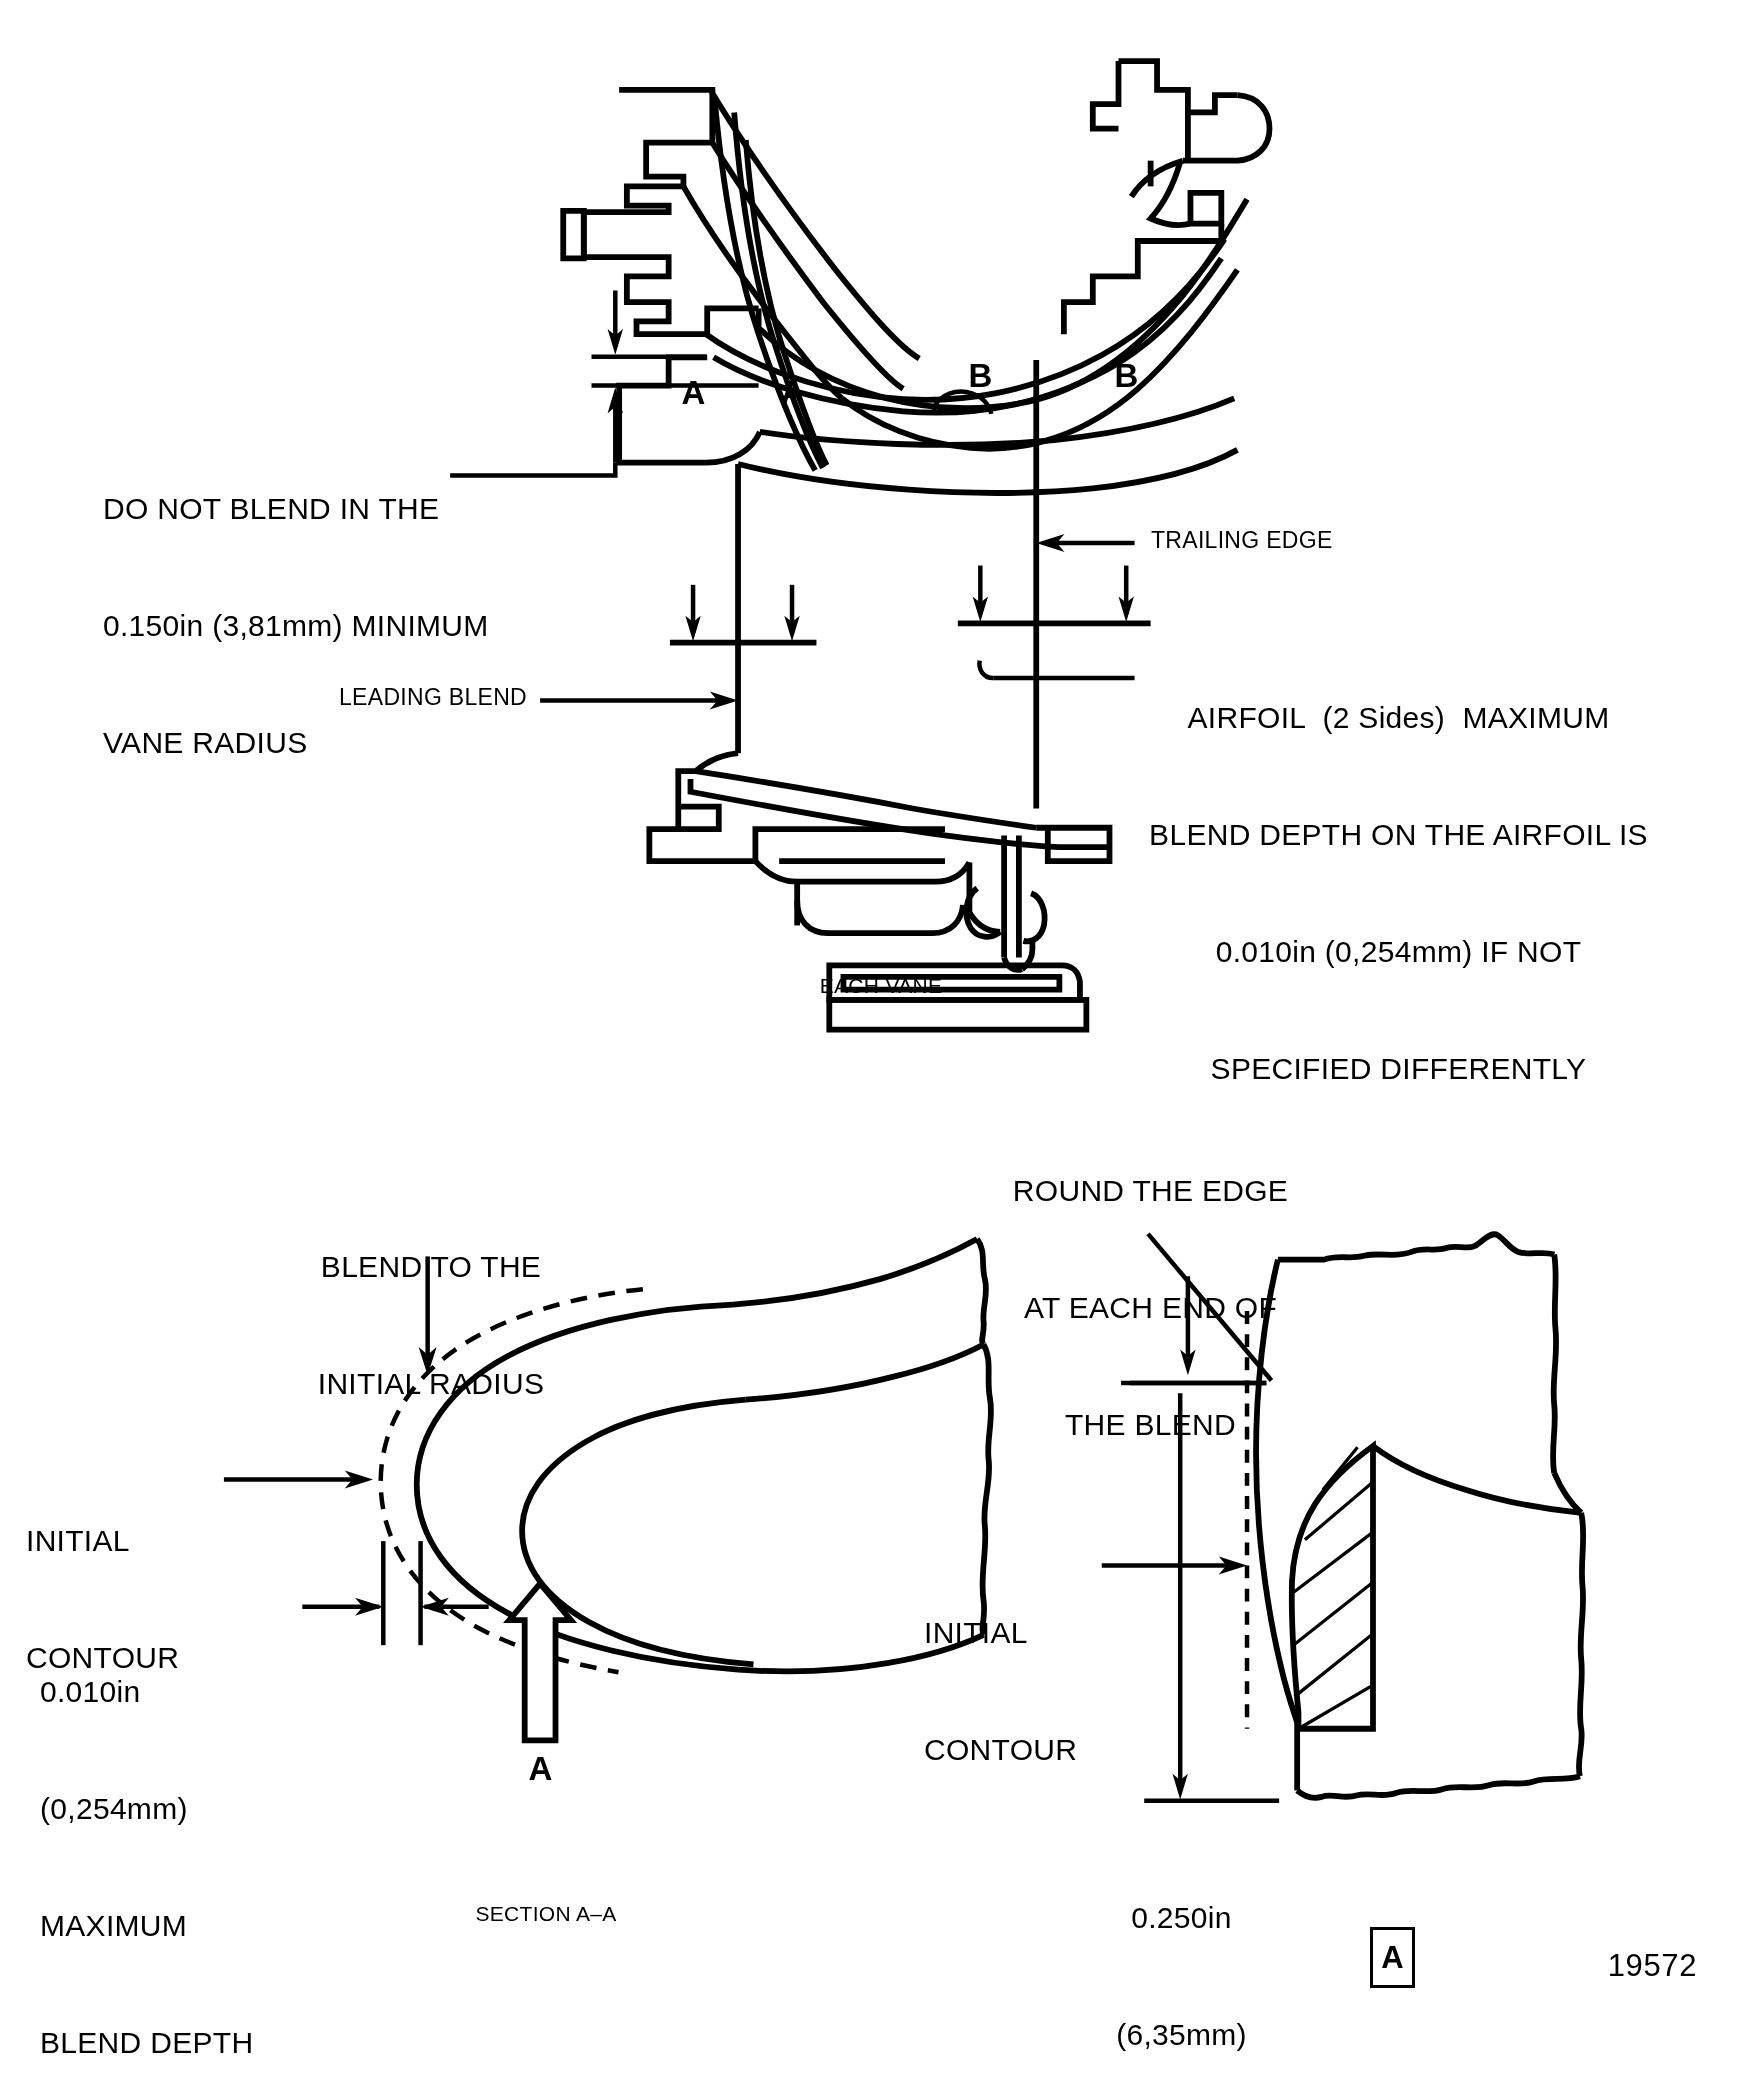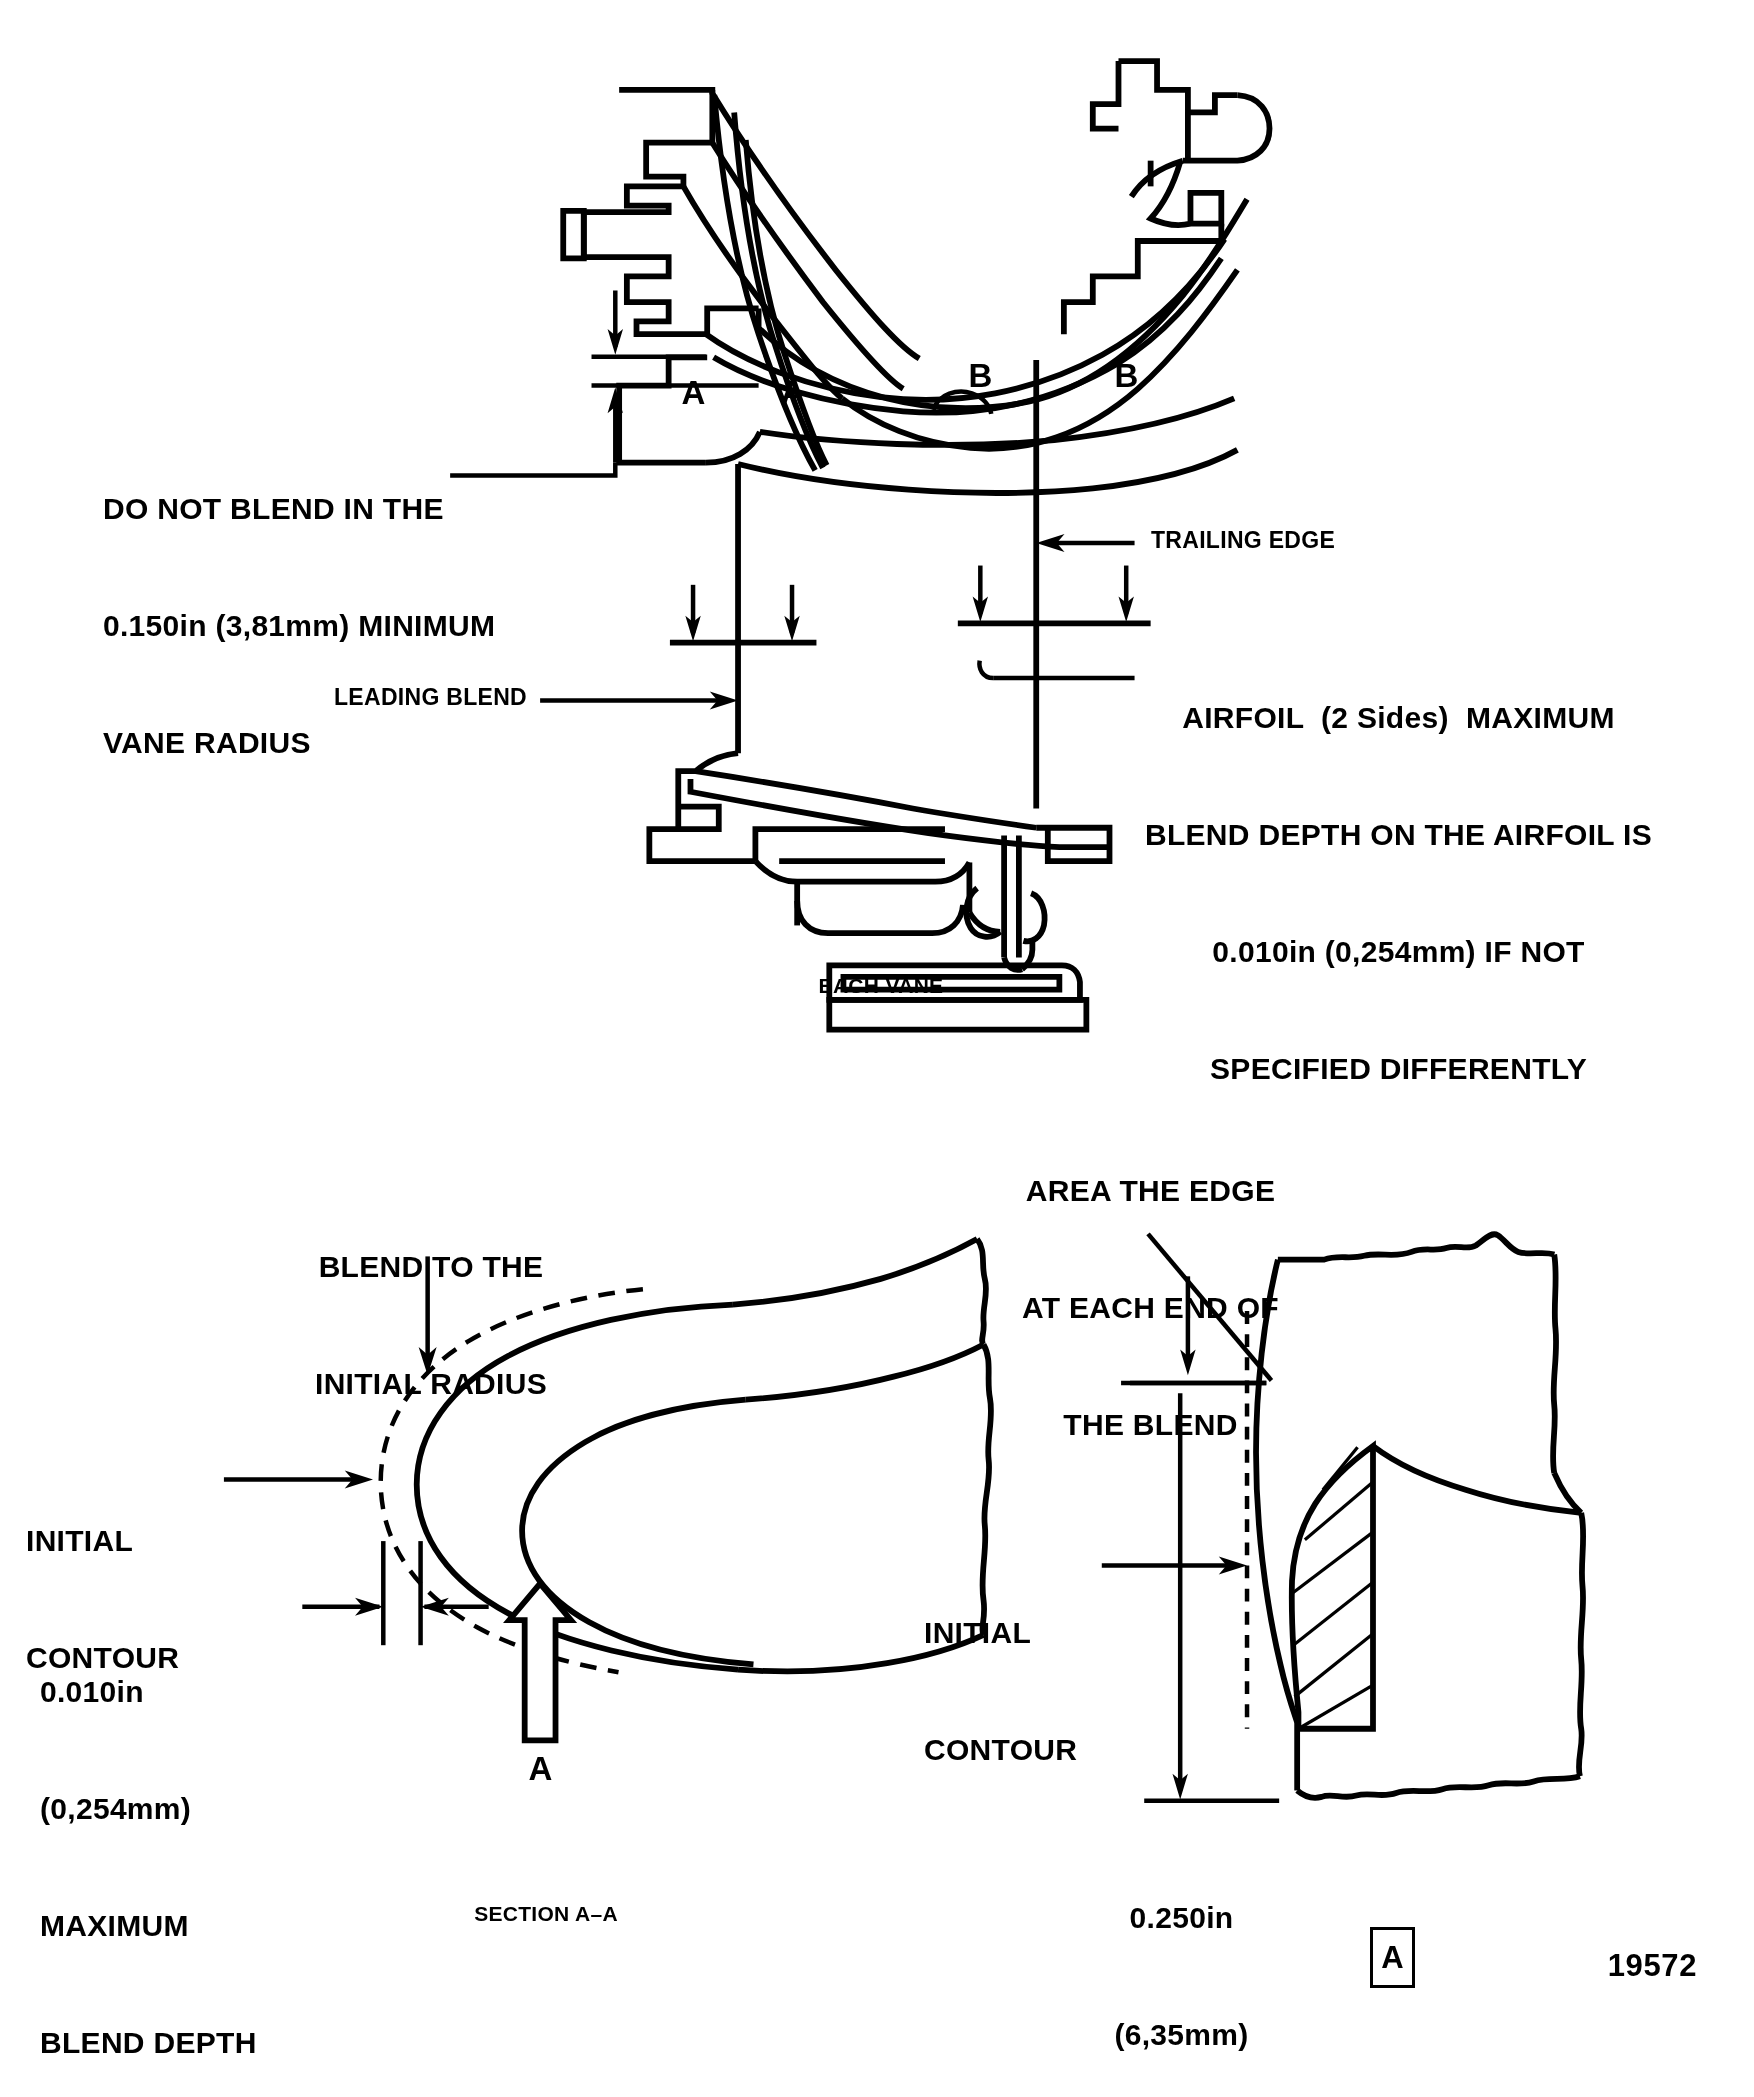--- a/index.html
+++ b/index.html
@@ -8,21 +8,21 @@
     font-family:"Liberation Sans","DejaVu Sans",sans-serif;
     color:#000;
     position:relative;
     overflow:hidden;
   }
   #sheet{position:absolute;left:0;top:0;width:1755px;height:2097px;}
   svg.layer{position:absolute;left:0;top:0;width:1755px;height:2097px;overflow:visible;}
   .txt{
     position:absolute;
     font-family:"Liberation Sans","DejaVu Sans",sans-serif;
-    font-weight:700;
+    font-weight:400;
     color:#000;
     white-space:pre;
     letter-spacing:0.3px;
     line-height:1.30;
   }
   .t-note{font-size:30px;}
   .t-lab{font-size:23px;}
   .t-cap{font-size:21px;}
   .t-mark{font-size:33px;font-weight:700;}
   .t-fig{font-size:31px;letter-spacing:0.6px;}
@@ -400,21 +400,21 @@
     <div>(0,254mm)</div>
     <div>MAXIMUM</div>
     <div>BLEND DEPTH</div>
   </div>
 
   <div class="txt t-mark ctr" style="left:521px;top:1748px;width:39px;">A</div>
 
   <div class="txt t-cap ctr" style="left:321px;top:1900px;width:450px;">SECTION A–A</div>
 
   <div class="txt t-note ctr" style="left:932px;top:1093px;width:437px;">
-    <div>AREA THE EDGE</div>
+    <div>ROUND THE EDGE</div>
     <div>AT EACH END OF</div>
     <div>THE BLEND</div>
   </div>
 
   <div class="txt t-note lft" style="left:924px;top:1535px;width:212px;">
     <div>INITIAL</div>
     <div>CONTOUR</div>
   </div>
 
   <div class="txt t-note ctr" style="left:1021px;top:1820px;width:321px;">

